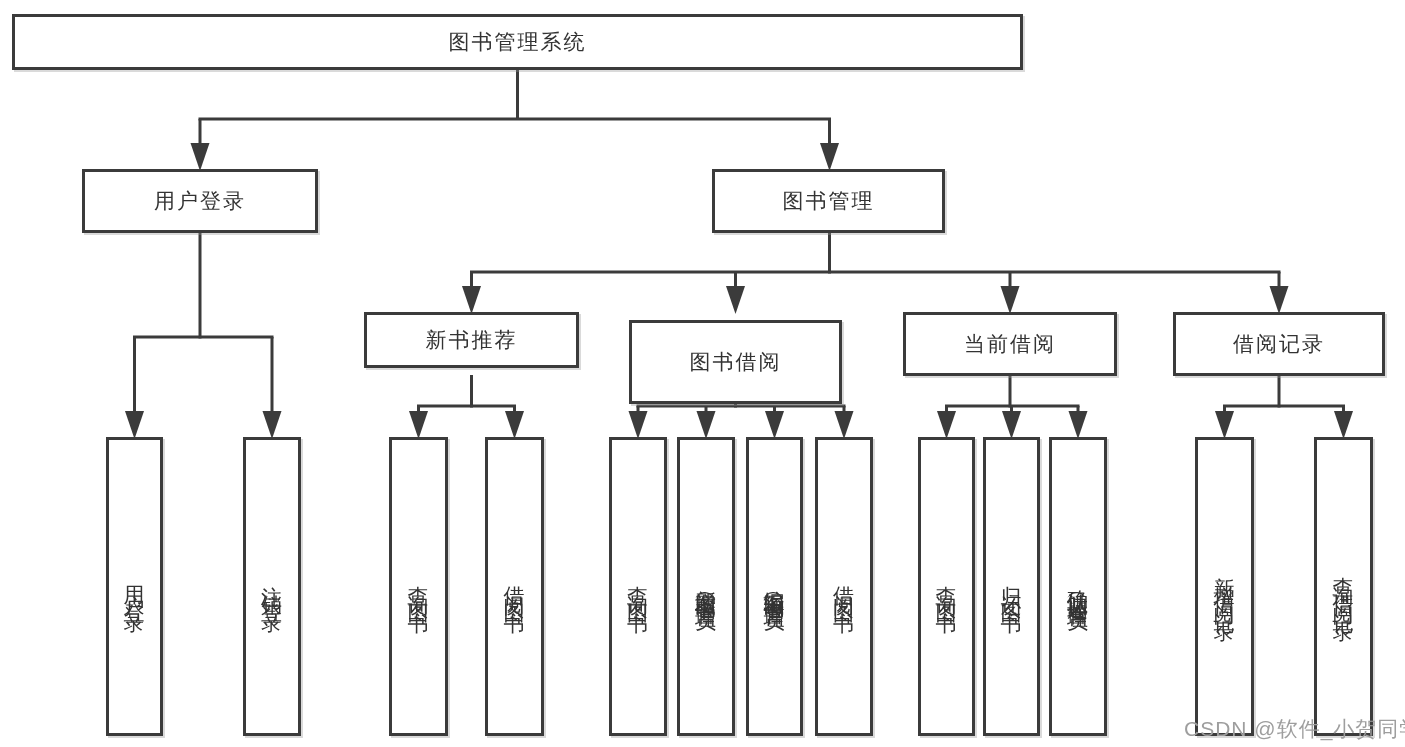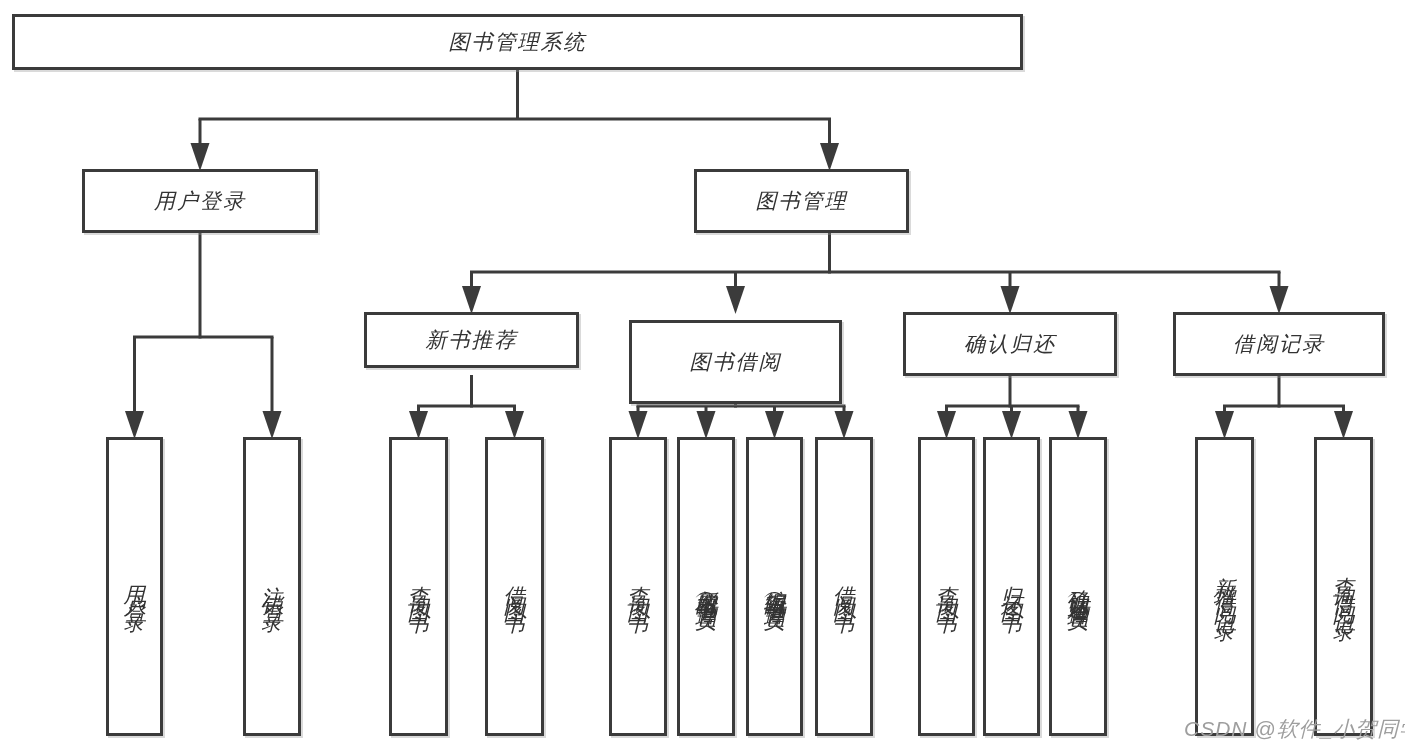--- a/index.html
+++ b/index.html
@@ -2,21 +2,20 @@
 <html><head>
 <meta charset="utf-8">
 <style>
   html,body{margin:0;padding:0;background:#ffffff;}
   .canvas{
     position:relative;
     width:1405px;height:747px;
     background:#ffffff;
     font-family:"Liberation Sans","DejaVu Sans",sans-serif;
     overflow:hidden;
-    font-style:italic;
   }
   .connectors{position:absolute;left:0;top:0;z-index:1;}
   .box{
     position:absolute;
     box-sizing:border-box;
     border:3px solid #3b3b3b;
     background:#ffffff;
     display:flex;align-items:center;justify-content:center;
     color:#333333;
     z-index:2;
@@ -117,32 +116,32 @@
     </g>
   </svg>
 
   <div class="box h" style="left:12px;top:14px;width:1011px;height:56px">
     <span>图书管理系统</span>
   </div>
 
   <div class="box h" style="left:82px;top:169px;width:236px;height:64px">
     <span>用户登录</span>
   </div>
-  <div class="box h" style="left:694px;top:169px;width:215px;height:64px">
+  <div class="box h" style="left:712px;top:169px;width:233px;height:64px">
     <span>图书管理</span>
   </div>
 
   <div class="box h" style="left:364px;top:312px;width:215px;height:56px">
     <span>新书推荐</span>
   </div>
   <div class="box h" style="left:629px;top:320px;width:213px;height:84px">
     <span>图书借阅</span>
   </div>
   <div class="box h" style="left:903px;top:312px;width:214px;height:64px">
-    <span>确认归还</span>
+    <span>当前借阅</span>
   </div>
   <div class="box h" style="left:1173px;top:312px;width:212px;height:64px">
     <span>借阅记录</span>
   </div>
 
   <div class="box v" style="left:106px;top:437px;width:57px;height:299px">
     <span>用户登录</span>
   </div>
   <div class="box v" style="left:243px;top:437px;width:58px;height:299px">
     <span>注销登录</span>

